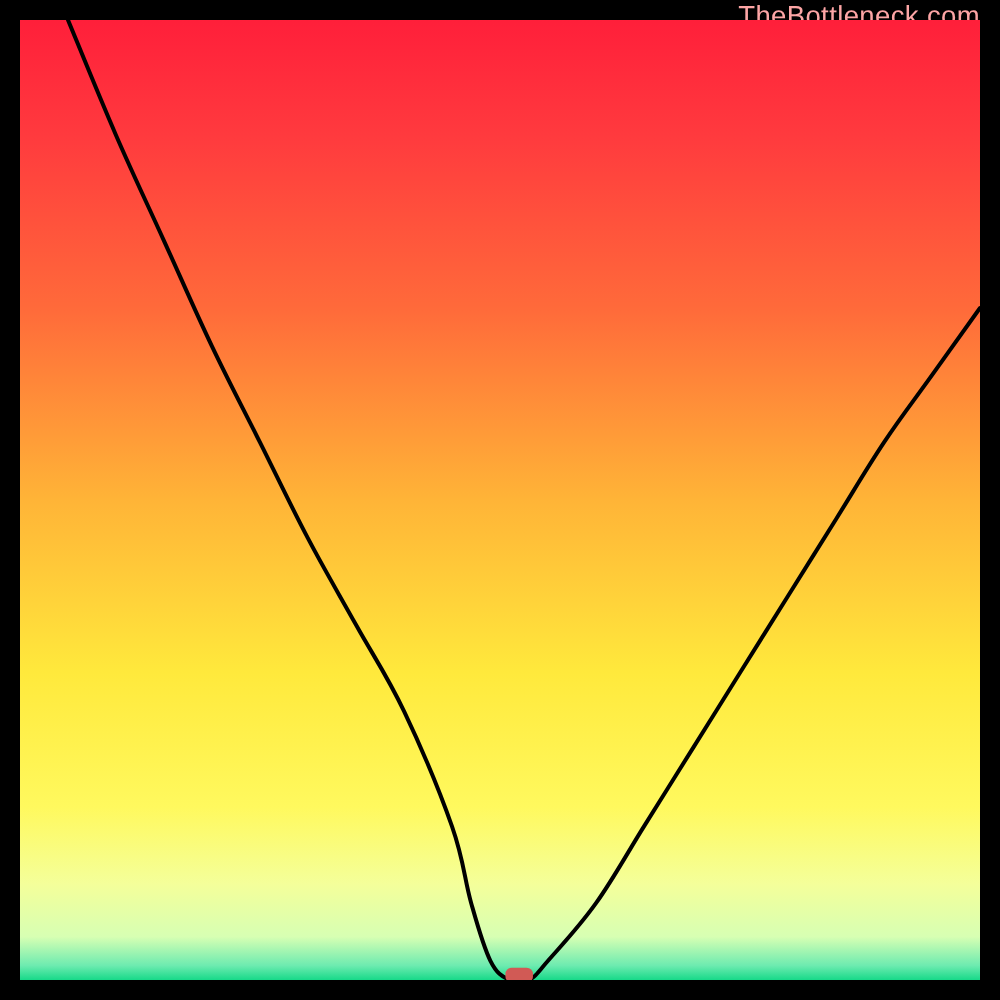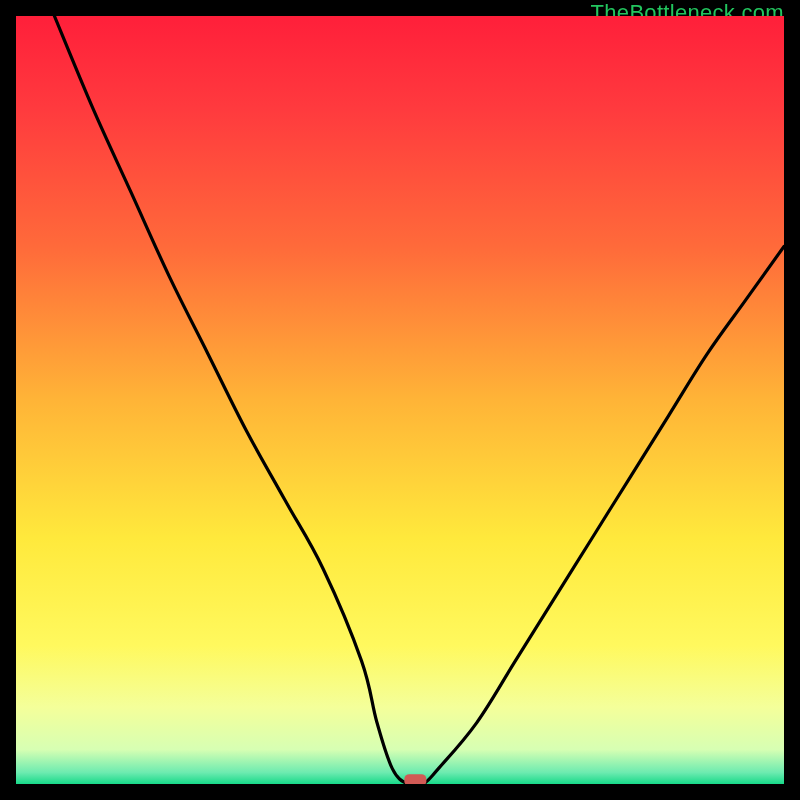--- a/index.html
+++ b/index.html
@@ -16,21 +16,21 @@
     left: 16px;
     top: 16px;
     width: 768px;
     height: 768px;
     background: #000;
   }
   .brand {
     position: absolute;
     top: 0;
     right: 16px;
-    color: #22c55e;
+    color: #fca5a5;
     font-size: 22px;
     font-weight: 500;
     letter-spacing: 0.3px;
     user-select: none;
   }
   svg {
     display: block;
   }
 </style>
 </head>

